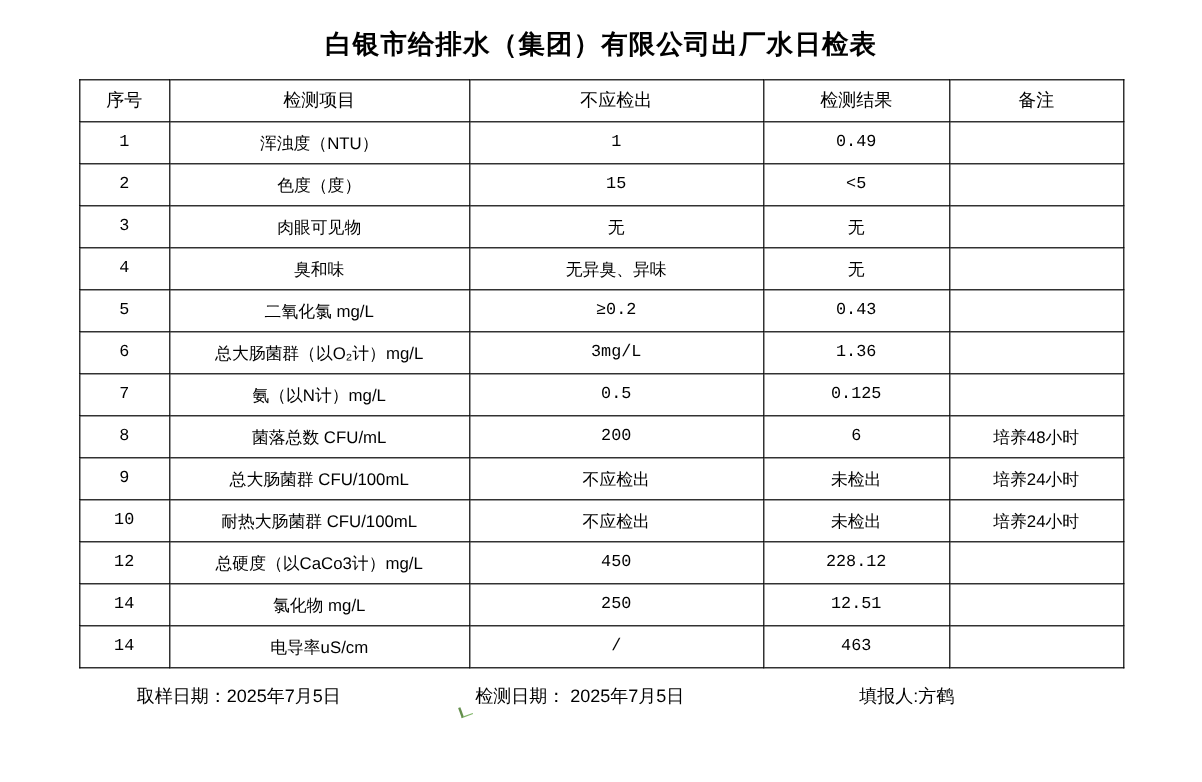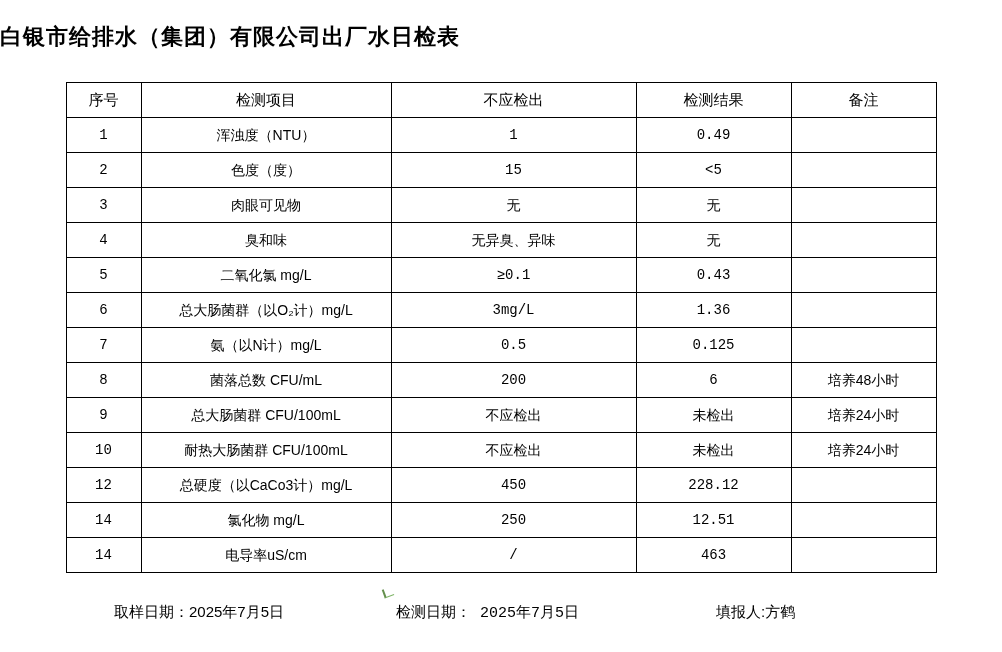--- a/index.html
+++ b/index.html
@@ -14,30 +14,31 @@
     color: #000000;
     overflow: hidden;
   }
   .page {
     position: relative;
     width: 1002px;
     height: 652px;
     box-sizing: border-box;
   }
   .doc-title {
+    text-align: center;
     font-size: 22px;
     font-weight: bold;
     letter-spacing: 1px;
     padding-top: 22px;
     padding-bottom: 14px;
     font-family: "Liberation Sans", sans-serif;
   }
   table.report {
     border-collapse: collapse;
-    margin: 16px auto;
+    margin: 0 auto;
     width: 870px;
     table-layout: fixed;
   }
   table.report td, table.report th {
     border: 1px solid #000000;
     height: 34px;
     font-size: 14px;
     font-weight: normal;
     text-align: center;
     vertical-align: middle;
@@ -60,21 +61,21 @@
   }
   .footer {
     display: flex;
     width: 870px;
     margin: 0 auto;
     padding-top: 14px;
     font-size: 15px;
     align-items: center;
   }
   .footer .f-sample { width: 330px; text-align: left; padding-left: 48px; box-sizing: border-box; }
-  .footer .f-test { width: 320px; text-align: left; box-sizing: border-box; font-family: Liberation Mono, monospace; }
+  .footer .f-test { width: 320px; text-align: left; box-sizing: border-box; }
   .footer .f-reporter { width: 220px; text-align: left; box-sizing: border-box; }
   .mark {
     position: absolute;
     left: 383px;
     top: 588px;
     width: 8px;
     height: 8px;
     border-left: 2px solid #4a7c2f;
     border-bottom: 1px solid #6aa84f;
     transform: rotate(-20deg);
@@ -130,21 +131,21 @@
       <tr>
         <td class="mono">4</td>
         <td class="cell-item">臭和味</td>
         <td>无异臭、异味</td>
         <td>无</td>
         <td></td>
       </tr>
       <tr>
         <td class="mono">5</td>
         <td class="cell-item">二氧化氯 mg/L</td>
-        <td class="mono">≥0.1</td>
+        <td class="mono">≥0.2</td>
         <td class="mono">0.43</td>
         <td></td>
       </tr>
       <tr>
         <td class="mono">6</td>
         <td class="cell-item">总大肠菌群（以O₂计）mg/L</td>
         <td class="mono">3mg/L</td>
         <td class="mono">1.36</td>
         <td></td>
       </tr>

